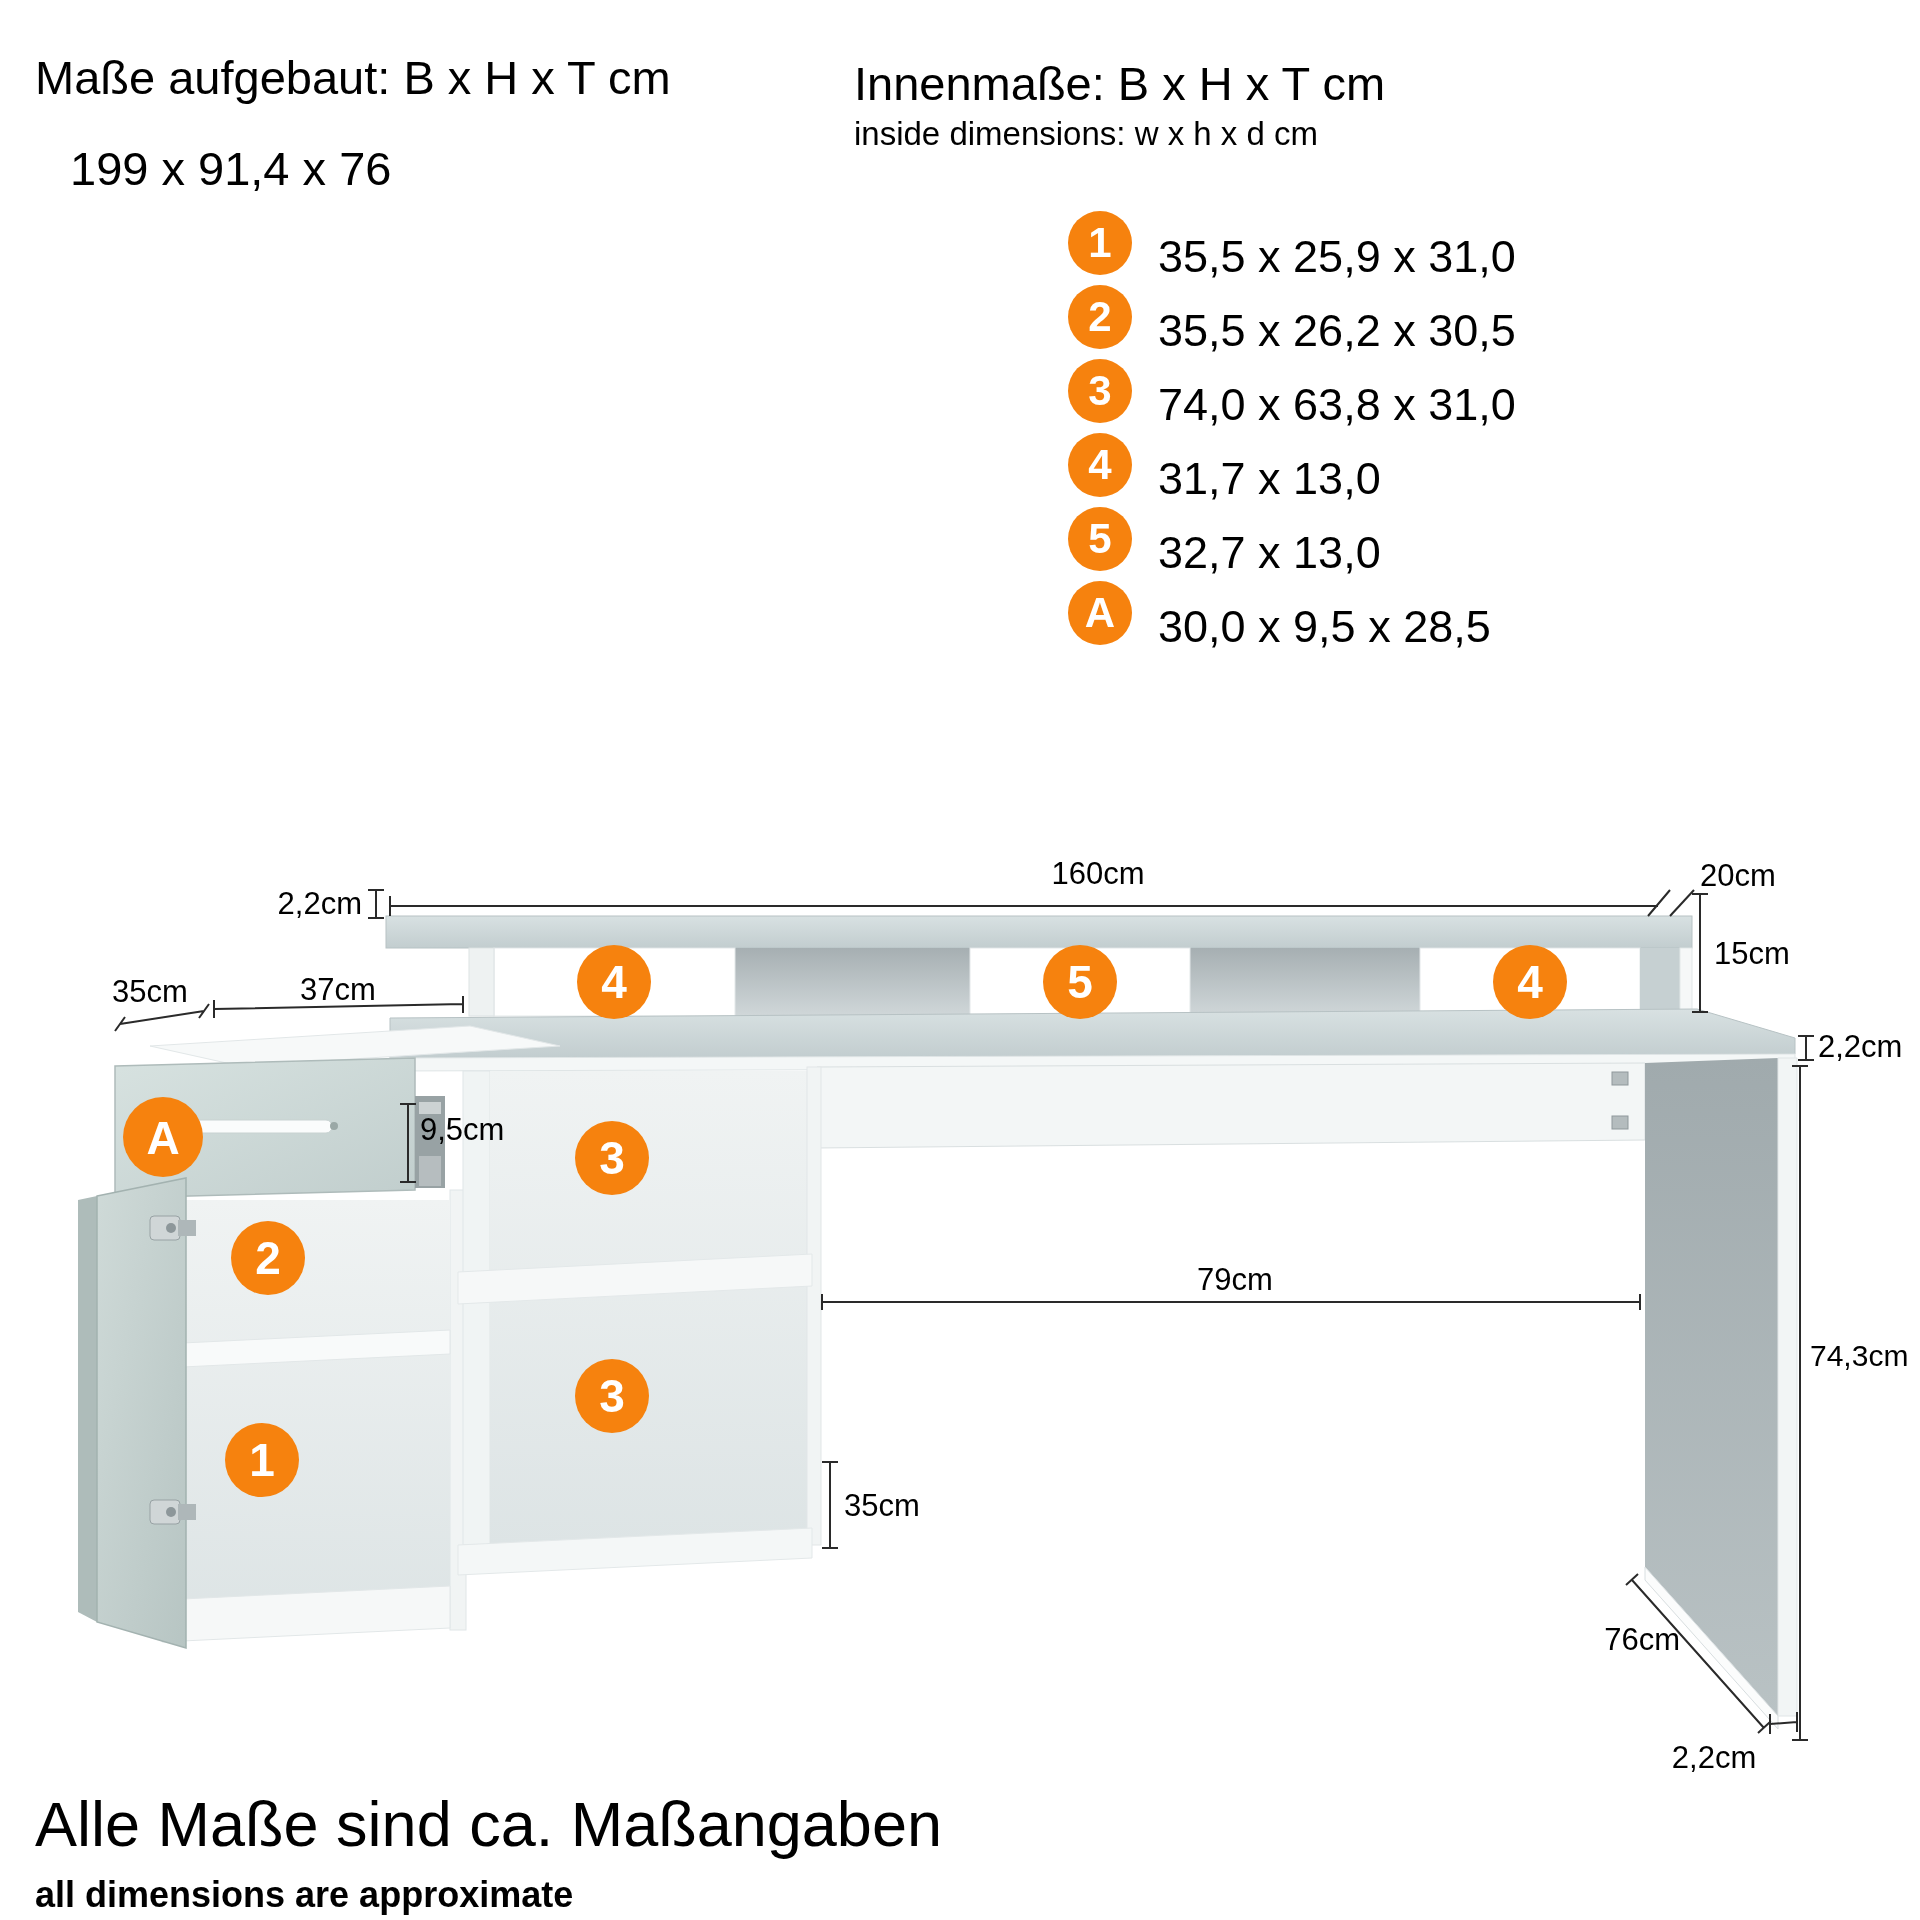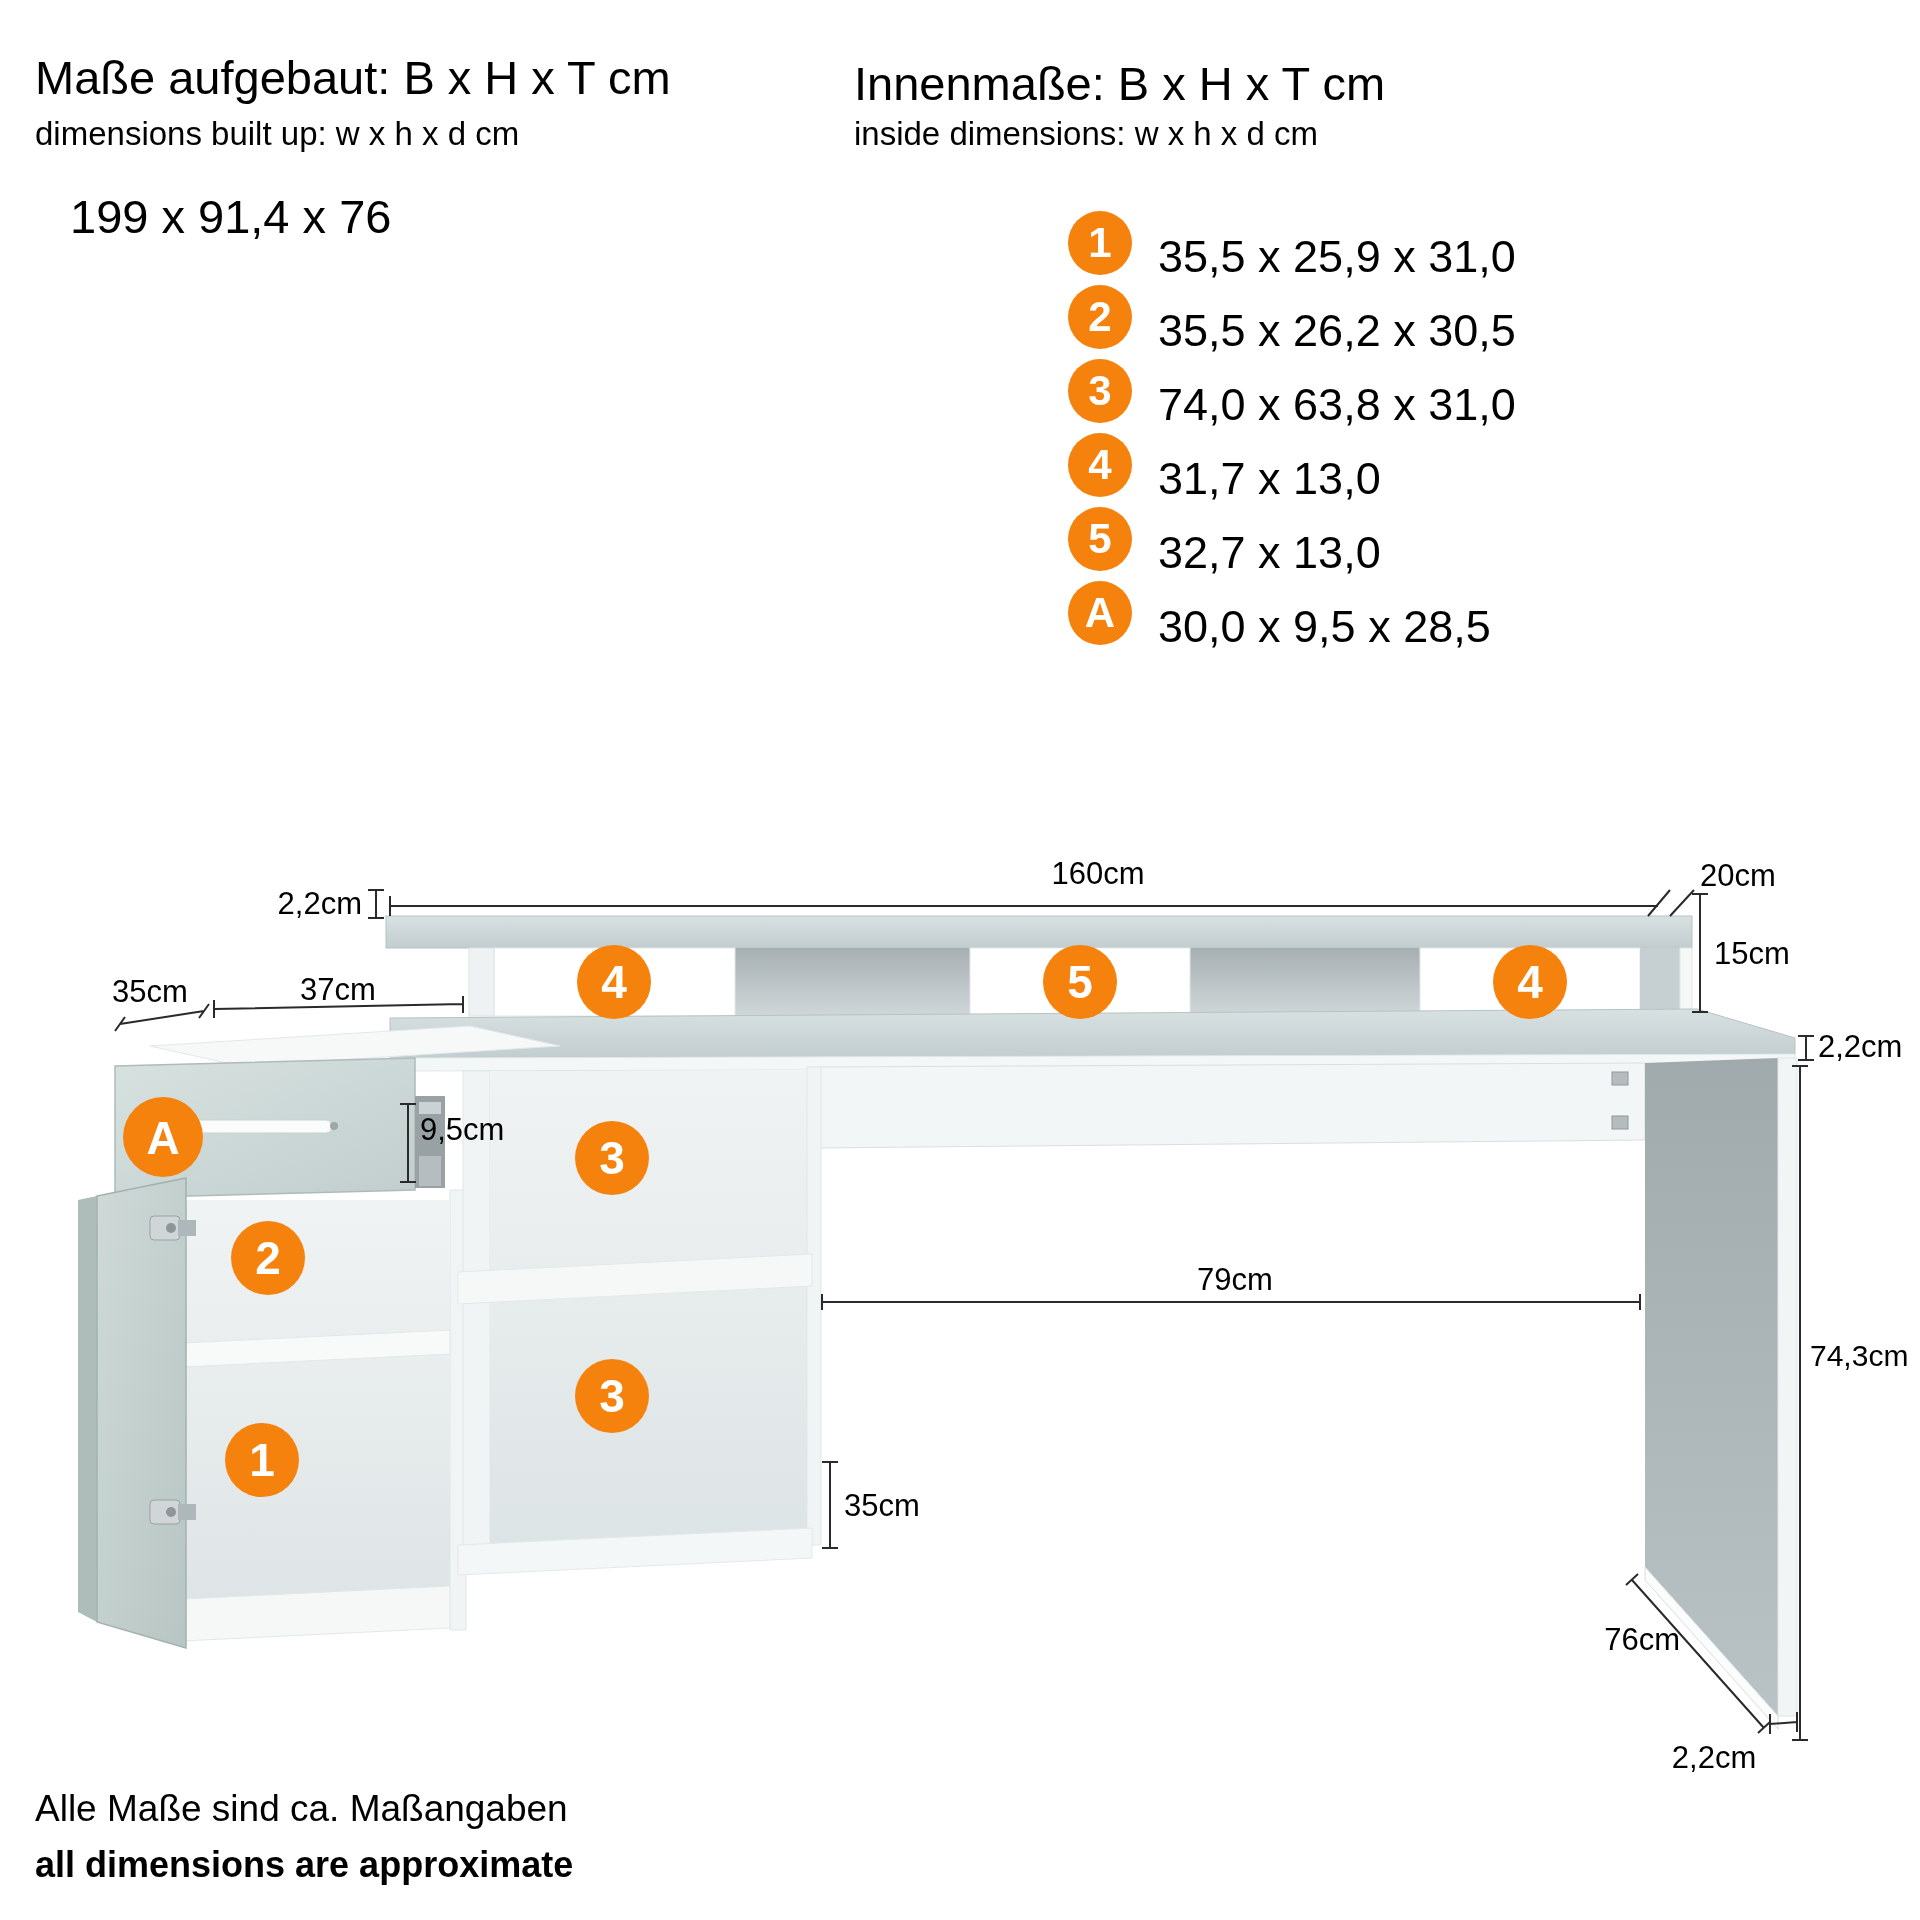--- a/index.html
+++ b/index.html
@@ -8,21 +8,21 @@
   .abs{position:absolute;}
   .h1{font-size:47px;letter-spacing:0;white-space:nowrap;}
   .h2{font-size:33px;white-space:nowrap;}
   .bigval{font-size:47px;white-space:nowrap;}
   .dimlist{position:absolute;left:1068px;top:206px;}
   .dimrow{display:flex;align-items:center;height:74px;gap:26px;}
   .num-badge{width:64px;height:64px;border-radius:50%;background:#F6820E;color:#fff;
              font-weight:bold;font-size:42px;display:flex;align-items:center;justify-content:center;
              flex:0 0 64px;}
   .dimtext{font-size:45px;white-space:nowrap;margin-top:28px;}
-  .footer-title{font-size:37px;white-space:nowrap;}
+  .footer-title{font-size:63px;white-space:nowrap;text-align:right;}
   .footer-sub{font-size:36px;white-space:nowrap;font-weight:bold;}
   svg{position:absolute;left:0;top:0;}
   .dl{stroke:#2a2a2a;stroke-width:2;fill:none;}
   .dlabel{font-size:31px;fill:#000;}
   .dlabel-sm{font-size:30px;fill:#000;}
   .badge-txt{font-size:46px;font-weight:bold;fill:#fff;text-anchor:middle;}
 </style>
 </head>
 <body>
 
@@ -207,21 +207,20 @@
     </g>
 
     <g>
       <path class="dl" d="M1770,1714 L1770,1734 M1797,1712 L1797,1732 M1770,1724 L1797,1722"></path>
       <text x="1714" y="1768" class="dlabel" text-anchor="middle">2,2cm</text>
     </g>
   </svg>
 
   <div class="abs" style="left:35px;top:50px;">
     <div class="h1">Maße aufgebaut: B x H x T cm</div>
-    <div class="h2" style="margin-top:10px;">dimensions built up: w x h x d cm</div>
     <div class="bigval" style="margin-top:36px;margin-left:35px;">199 x 91,4 x 76</div>
   </div>
 
   <div class="abs" style="left:854px;top:56px;">
     <div class="h1">Innenmaße: B x H x T cm</div>
     <div class="h2" style="margin-top:4px;">inside dimensions: w x h x d cm</div>
   </div>
 
   <div class="dimlist">
     <div class="dimrow">

